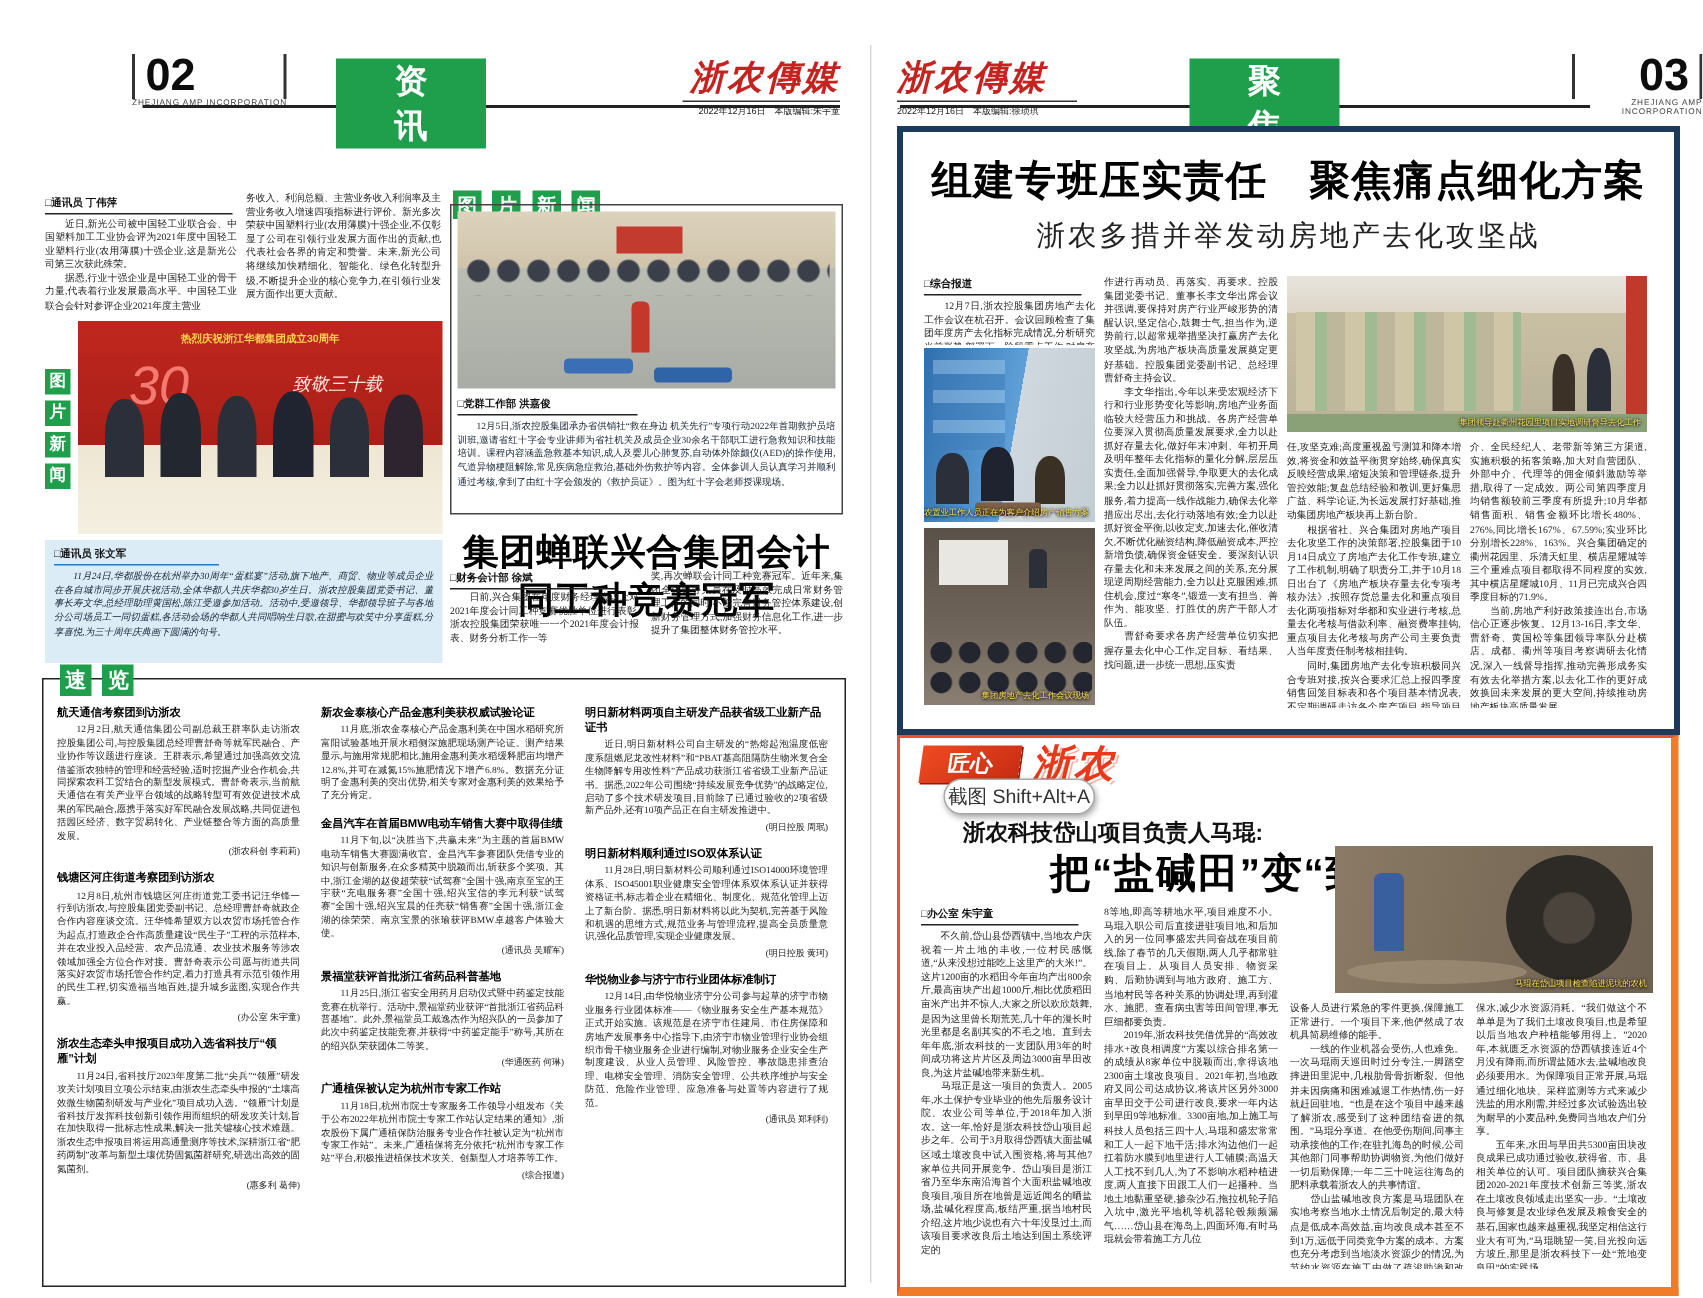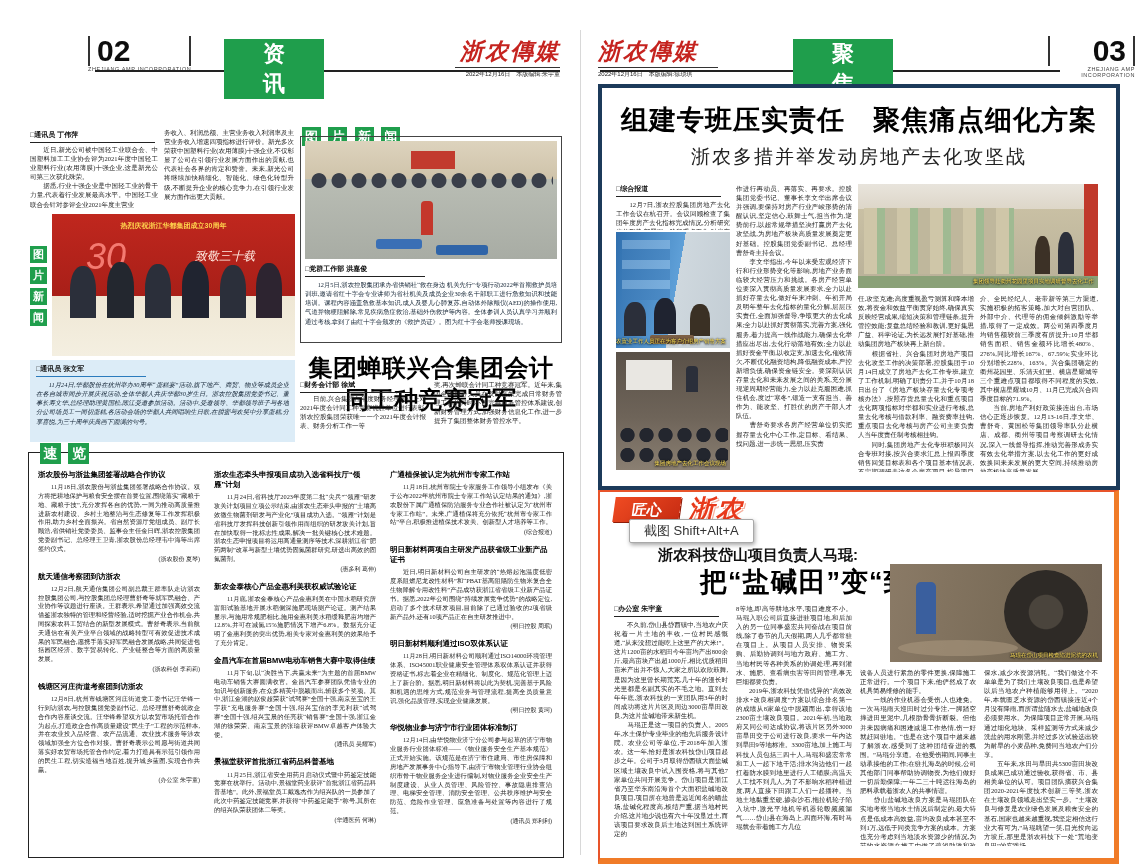--- a/index.html
+++ b/index.html
@@ -42,22 +42,22 @@
   .focus-h{font-size:27px;font-weight:900;text-align:center;color:#000;letter-spacing:1px;}
   .focus-sub{font-size:19px;text-align:center;color:#222;letter-spacing:2px;}
   .craftbox{border:2px solid #e8542a;border-right:5px solid #f07b28;border-bottom:6px solid #f07b28;}
   .badge{background:linear-gradient(135deg,#ef4b22,#c62b12);color:#fff;font-weight:bold;
          font-size:15px;line-height:25px;text-align:center;transform:skewX(-8deg);
          box-shadow:1px 1px 0 #8e1d09;}
   .badge-agro{font-size:26px;font-weight:900;color:#e8391b;font-style:italic;
               text-shadow:1px 1px 0 #fff,2px 2px 0 #f5b09e;letter-spacing:2px;}
   .kicker{font-size:15px;font-weight:bold;color:#111;}
   .craft-h{font-size:27px;font-weight:900;color:#000;letter-spacing:1px;}
-  .tooltip{background:#fff;border:1px solid #a9a9a9;border-radius:2px;box-shadow:1px 2px 4px rgba(0,0,0,.35);
-           font-size:13px;color:#333;line-height:22px;padding:0 14px;white-space:nowrap;z-index:50;}
+  .tooltip{background:#fff;border:1px solid #a9a9a9;border-radius:12px;box-shadow:1px 2px 4px rgba(0,0,0,.35);
+           font-size:13px;color:#333;line-height:22px;padding:0 2px;white-space:nowrap;z-index:50;}
   .gutter{width:1px;background:#d8d8d8;}
 </style>
 </head>
 <body>
 
 <div class="sheet">
 
   <div class="abs gutter" style="left:580px;top:30px;height:825px;"></div>
 
   <div class="abs" style="left:88px;top:36px;">
@@ -121,25 +121,20 @@
   <div class="abs body-txt" style="left:300px;top:394px;width:126px;height:48px;">　　日前,兴合集团在年度财务经理会议上对2021年度会计同工种竞赛优胜单位进行表彰,浙农控股集团荣获唯一一个2021年度会计报表、财务分析工作一等</div>
   <div class="abs body-txt" style="left:434px;top:380px;width:128px;height:62px;">奖,再次蝉联会计同工种竞赛冠军。近年来,集团全体财务人员在及时高效完成日常财务管理工作的同时,不断完善财务管控体系建设,创新财务管理方式,加强财务信息化工作,进一步提升了集团整体财务管控水平。</div>
 
   <div class="abs briefbox" style="left:28px;top:452px;width:534px;height:404px;"></div>
   <div class="abs" style="left:40px;top:443px;">
     <span class="gsq" style="width:21px;height:21px;line-height:21px;font-size:14px;">速</span>
     <span class="gsq" style="width:21px;height:21px;line-height:21px;font-size:14px;">览</span>
   </div>
   <div class="abs" style="left:38px;top:470px;width:514px;height:378px;column-count:3;column-gap:14px;column-fill:auto;overflow:hidden;">
     <div class="brief">
-        <h4>浙农股份与浙盐集团签署战略合作协议</h4>
-        <p>11月18日,浙农股份与浙盐集团签署战略合作协议。双方将把耕地保护与粮食安全摆在首要位置,围绕落实“藏粮于地、藏粮于技”,充分发挥各自的优势,一同为推动高质量推进新农村建设、乡村土地整治与生态修复等工作发挥积极作用,助力乡村全面振兴。省自然资源厅党组成员、副厅长顾浩,省供销社党委委员、监事会主任金日晖,浙农控股集团党委副书记、总经理王卫青,浙农股份总经理韦中海等出席签约仪式。</p>
-        <div class="sig">(浙农股份 夏琴)</div>
-      </div>
-    <div class="brief">
         <h4>航天通信考察团到访浙农</h4>
         <p>12月2日,航天通信集团公司副总裁王群率队走访浙农控股集团公司,与控股集团总经理曹舒奇等就军民融合、产业协作等议题进行座谈。王群表示,希望通过加强高效交流借鉴浙农独特的管理和经营经验,适时挖掘产业合作机会,共同探索农科工贸结合的新型发展模式。曹舒奇表示,当前航天通信在有关产业平台领域的战略转型可有效促进技术成果的军民融合,愿携手落实好军民融合发展战略,共同促进包括园区经济、数字贸易转化、产业链整合等方面的高质量发展。</p>
         <div class="sig">(浙农科创 李莉莉)</div>
       </div>
     <div class="brief">
         <h4>钱塘区河庄街道考察团到访浙农</h4>
         <p>12月8日,杭州市钱塘区河庄街道党工委书记汪华锋一行到访浙农,与控股集团党委副书记、总经理曹舒奇就政企合作内容座谈交流。汪华锋希望双方以农贸市场托管合作为起点,打造政企合作高质量建设“民生子”工程的示范样本,并在农业投入品经营、农产品流通、农业技术服务等涉农领域加强全方位合作对接。曹舒奇表示公司愿与街道共同落实好农贸市场托管合作约定,着力打造具有示范引领作用的民生工程,切实造福当地百姓,提升城乡蓝图,实现合作共赢。</p>
         <div class="sig">(办公室 朱宇童)</div>
       </div>
     <div class="brief">
@@ -230,21 +225,21 @@
       <div class="ppl" style="right:24px;bottom:14px;width:16px;height:42px;"></div>
       <div class="ppl" style="right:48px;bottom:14px;width:15px;height:38px;background:#3c3126;"></div>
       <div style="position:absolute;bottom:0;left:0;right:0;height:12px;background:#8aa178;"></div>
       <span class="pcap">集团领导赴衢州花园里项目实地调研督导去化工作</span>
     </div>
     <div class="body-txt" style="position:absolute;left:378px;top:206px;width:118px;height:178px;">介、全民经纪人、老带新等第三方渠道,实施积极的拓客策略,加大对自营团队、外部中介、代理等的佣金倾斜激励等举措,取得了一定成效。两公司第四季度月均销售额较前三季度有所提升;10月华都销售面积、销售金额环比增长480%、276%,同比增长167%、67.59%;实业环比分别增长228%、163%。兴合集团确定的衢州花园里、乐清天虹里、横店星耀城等三个重难点项目都取得不同程度的实效,其中横店星耀城10月、11月已完成兴合四季度目标的71.9%。
 　　当前,房地产利好政策接连出台,市场信心正逐步恢复。12月13-16日,李文华、曹舒奇、黄国松等集团领导率队分赴横店、成都、衢州等项目考察调研去化情况,深入一线督导指挥,推动完善形成务实有效去化举措方案,以去化工作的更好成效换回未来发展的更大空间,持续推动房地产板块高质量发展。</div>
   </div>
 
   <div class="abs craftbox" style="left:598px;top:490px;width:514px;height:366px;">
-    <div class="kicker" style="position:absolute;left:42px;top:54px;margin-left:16px;">浙农科技岱山项目负责人马琨:</div>
+    <div class="kicker" style="position:absolute;left:42px;top:54px;">浙农科技岱山项目负责人马琨:</div>
     <div class="craft-h" style="position:absolute;left:100px;top:72px;">把“盐碱田”变“致富田”</div>
     <div class="byline" style="position:absolute;left:14px;top:112px;width:105px;">□办公室 朱宇童</div>
 
     <div class="photo" style="position:absolute;left:290px;top:72px;width:212px;height:98px;background:linear-gradient(100deg,#8a7a66 0%,#7a6c58 55%,#6f6152 100%);">
       <div style="position:absolute;top:6px;right:14px;width:84px;height:84px;background:radial-gradient(circle,#4a443c 28%,#2e2a26 30%,#2e2a26 70%,#55493c 72%);border-radius:50%;"></div>
       <div style="position:absolute;top:18px;left:26px;width:20px;height:52px;background:#3a5f9e;border-radius:5px 5px 0 0;"></div>
       <div style="position:absolute;bottom:6px;left:8px;width:120px;height:16px;background:#a9967d;border-radius:50%;opacity:.6;"></div>
       <span class="pcap">马琨在岱山项目检查陷进泥坑的农机</span>
     </div>
     <div class="body-txt" style="position:absolute;left:14px;top:128px;width:114px;height:226px;">　　不久前,岱山县岱西镇中,当地农户庆祝着一片土地的丰收,一位村民感慨道,“从来没想过能吃上这里产的大米!”。这片1200亩的水稻田今年亩均产出800余斤,最高亩块产出超1000斤,相比优质稻田亩米产出并不惊人,大家之所以欢欣鼓舞,是因为这里曾长期荒芜,几十年的漫长时光里都是名副其实的不毛之地。直到去年年底,浙农科技的一支团队用3年的时间成功将这片片区及周边3000亩旱田改良,为这片盐碱地带来新生机。

